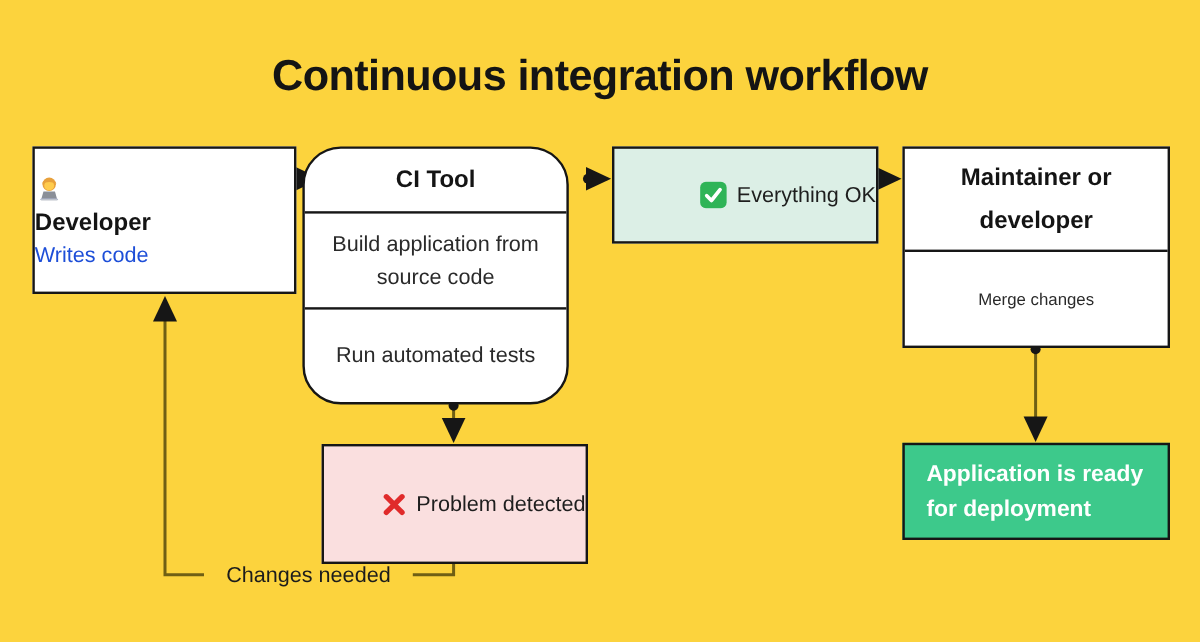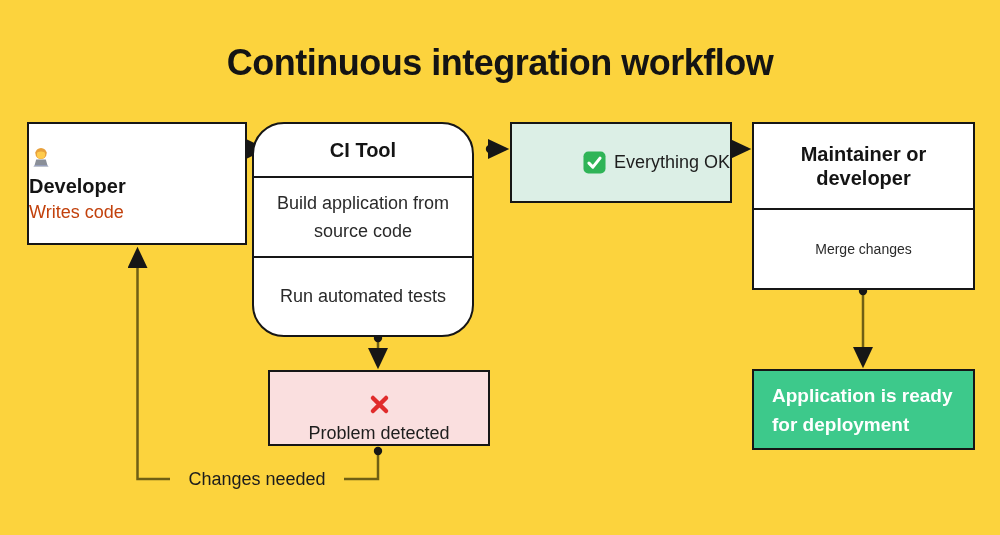--- a/index.html
+++ b/index.html
@@ -24,33 +24,33 @@
   .connectors{position:absolute;left:0;top:0;width:1000px;height:535px;pointer-events:none;}
   .box{
     position:absolute;background:#fff;
     border:2px solid var(--box-border);
     display:flex;flex-direction:column;
   }
   .center{display:flex;align-items:center;justify-content:flex-end;}
   .box-developer{left:27px;top:122px;width:220px;height:123px;align-items:flex-start;justify-content:center;gap:4px;}
   .box-developer .emoji{height:26px;display:flex;align-items:center;}
   .node-title{font-size:20px;font-weight:700;color:#141414;}
-  .node-sub{font-size:18px;color:#c2410c;}
+  .node-sub{font-size:18px;color:#1d4ed8;}
   .box-ci{left:252px;top:122px;width:222px;height:215px;border-radius:32px;}
   .ci-header{height:52px;display:flex;align-items:center;justify-content:center;}
   .ci-step{flex:1;border-top:2px solid var(--box-border);display:flex;align-items:center;justify-content:center;
     text-align:center;font-size:18px;line-height:28px;color:#2A2A2A;padding:0 10px;}
   .box-ok{left:510px;top:122px;width:222px;height:81px;background:var(--ok-bg);flex-direction:row;gap:8px;}
   .status-label{font-size:18px;color:#1E1E1E;}
   .box-maintainer{left:752px;top:122px;width:223px;height:168px;}
   .maint-header{height:84px;display:flex;align-items:center;justify-content:center;text-align:center;
-    font-size:20px;font-weight:700;line-height:24px;color:#141414;padding:0 14px;}
+    font-size:20px;font-weight:700;line-height:36px;color:#141414;padding:0 14px;}
   .maint-step{flex:1;border-top:2px solid var(--box-border);display:flex;align-items:center;justify-content:center;
     font-size:14px;color:#2A2A2A;}
-  .box-problem{left:268px;top:370px;width:222px;height:76px;background:var(--problem-bg);flex-direction:column;gap:8px;}
+  .box-problem{left:268px;top:370px;width:222px;height:100px;background:var(--problem-bg);flex-direction:row;gap:8px;}
   .box-deploy{left:752px;top:369px;width:223px;height:81px;background:var(--deploy-bg);
     font-size:19px;font-weight:700;line-height:29px;color:#fff;padding:0 18px;
     align-items:center;justify-content:center;}
   .changes-label{
     position:absolute;left:170px;top:466px;width:174px;height:26px;
     display:flex;align-items:center;justify-content:center;
     font-size:18px;color:#1C1C1C;white-space:nowrap;
   }
   .icon{display:inline-flex;flex:none;}
 </style>

